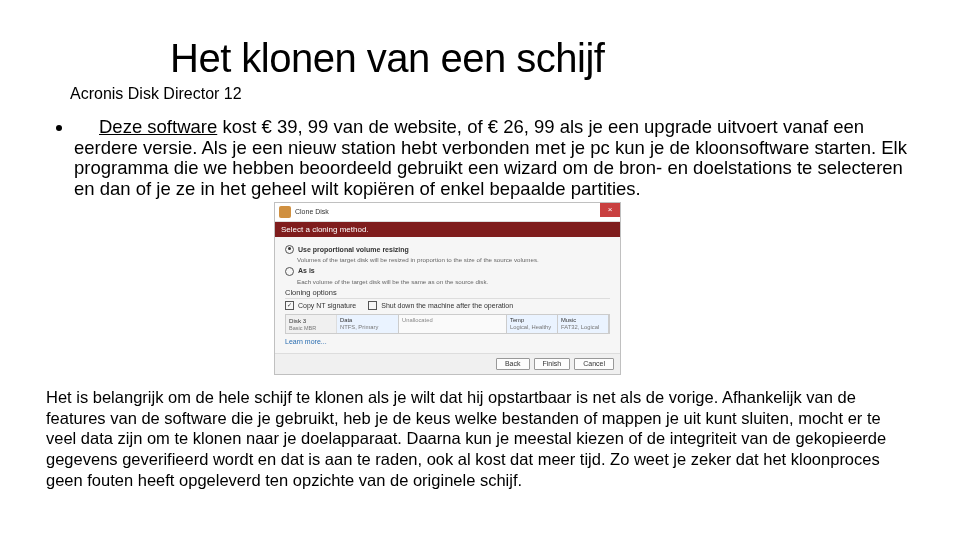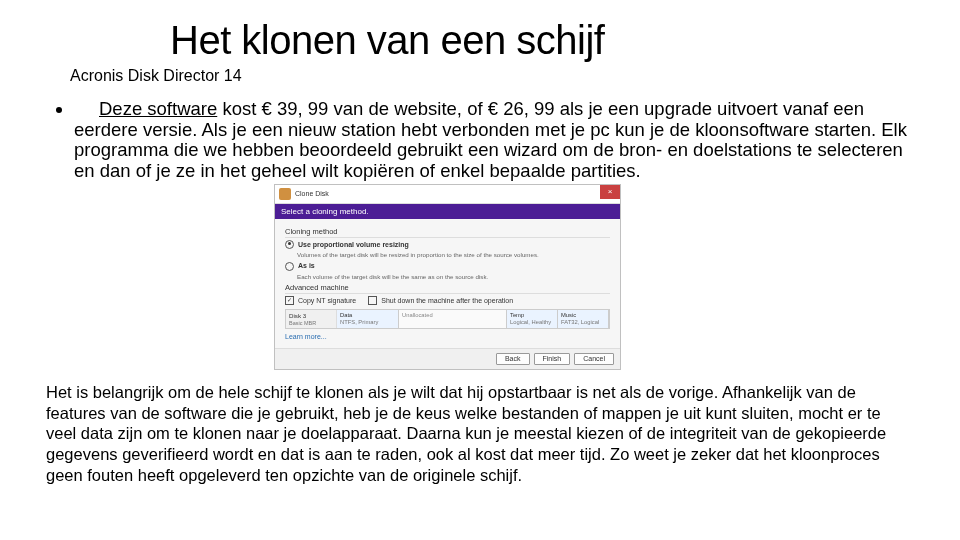--- a/index.html
+++ b/index.html
@@ -6,21 +6,21 @@
     margin: 0;
     padding: 0;
     width: 960px;
     height: 540px;
     font-family: "Segoe UI", Arial, sans-serif;
     background: #fff;
     color: #000;
     overflow: hidden;
   }
   .slide {
-    padding: 18px 40px 0 40px;
+    padding: 36px 40px 0 40px;
     box-sizing: border-box;
   }
   .title {
     font-size: 40px;
     font-weight: 400;
     margin: 0 0 4px 130px;
     letter-spacing: -0.5px;
   }
   .subtitle {
     font-size: 16px;
@@ -60,21 +60,21 @@
     position: relative;
   }
   .cw-title .icon {
     width: 12px; height: 12px; background: #d09040; border-radius: 2px; margin-right: 4px;
   }
   .cw-close {
     position: absolute; right: 0; top: 0; width: 20px; height: 14px;
     background: #c94040; color: #fff; text-align: center; line-height: 14px; font-size: 8px;
   }
   .cw-header {
-    background: #4c1d95; color: #fff; padding: 3px 6px; font-size: 8px;
+    background: #7f1d1d; color: #fff; padding: 3px 6px; font-size: 8px;
   }
   .cw-body { padding: 6px 10px 4px 10px; }
   .cw-section-title { font-size: 7.5px; margin: 2px 0; padding-bottom:1px; border-bottom:1px solid #ddd;}
   .cw-radio-line { display:flex; align-items:center; margin: 2px 0; }
   .cw-radio { width:7px; height:7px; border:1px solid #555; border-radius:50%; margin-right:4px; display:inline-block;}
   .cw-radio.on::after{content:"";display:block;width:3px;height:3px;background:#333;border-radius:50%;margin:1px auto 0;}
   .cw-desc { margin: 0 0 3px 12px; font-size:6.2px; color:#666;}
   .cw-check-line { display:flex; align-items:center; margin:2px 0 4px 0;}
   .cw-check { width:7px; height:7px; border:1px solid #555; margin-right:4px; display:inline-block; text-align:center; line-height:7px; font-size:6px;}
   .cw-disks { display:flex; border:1px solid #ccc; background:#fff; margin:2px 0 4px 0;}
@@ -93,46 +93,45 @@
     line-height: 1.25;
     margin: 12px 0 0 0;
     padding: 0 6px;
   }
 </style>
 </head>
 <body>
 
 <div class="slide">
   <h1 class="title">Het klonen van een schijf</h1>
-  <div class="subtitle">Acronis Disk Director 14</div>
+  <div class="subtitle">Acronis Disk Director 12</div>
 
   <ul class="main-list">
     <li>
       <span class="underlined">Deze software</span><span> kost € 39, 99 van de website, of € 26, 99 als je een upgrade uitvoert vanaf een eerdere versie. Als je een nieuw station hebt verbonden met je pc kun je de kloonsoftware starten. Elk programma die we hebben beoordeeld gebruikt een wizard om de bron- en doelstations te selecteren en dan of je ze in het geheel wilt kopiëren of enkel bepaalde partities.</span>
       <div class="clone-img-wrap">
         <div class="clone-window">
           <div class="cw-title">
             <span class="icon"></span>
             <span>Clone Disk</span>
             <span class="cw-close">×</span>
           </div>
           <div class="cw-header">Select a cloning method.</div>
           <div class="cw-body">
-            <div class="cw-section-title">Cloning method</div>
             <div class="cw-radio-line">
               <span class="cw-radio on"></span>
               <b>Use proportional volume resizing</b>
             </div>
             <div class="cw-desc">Volumes of the target disk will be resized in proportion to the size of the source volumes.</div>
             <div class="cw-radio-line">
               <span class="cw-radio"></span>
               <b>As is</b>
             </div>
             <div class="cw-desc">Each volume of the target disk will be the same as on the source disk.</div>
-            <div class="cw-section-title">Advanced machine</div>
+            <div class="cw-section-title">Cloning options</div>
             <div class="cw-check-line">
               <span class="cw-check">✓</span>
               <span>Copy NT signature</span>
               <span style="width:12px;"></span>
               <span class="cw-check"></span>
               <span>Shut down the machine after the operation</span>
             </div>
             <div class="cw-disks">
               <div class="cw-disk-label">
                 <div>Disk 3</div>

